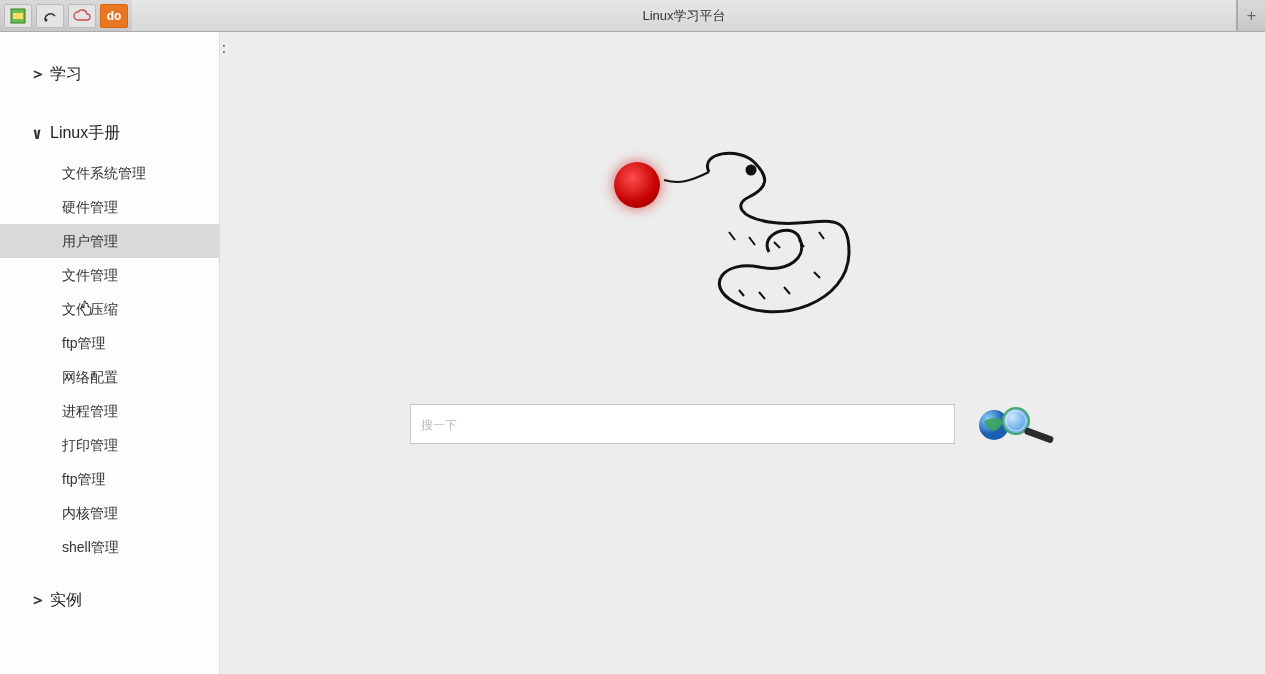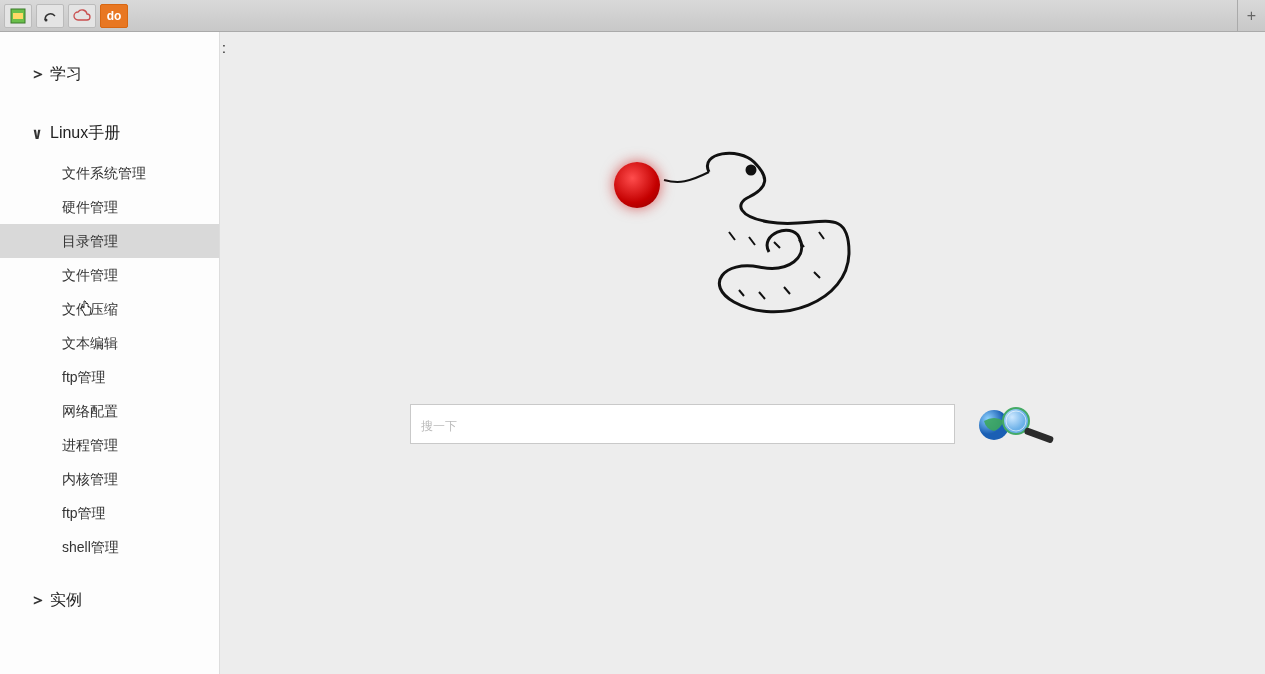--- a/index.html
+++ b/index.html
@@ -122,21 +122,21 @@
     display: flex;
     align-items: center;
     gap: 20px;
   }
   .search-input {
     flex: 0 0 545px;
     height: 40px;
     border: 1px solid #c9c9c9;
     background: #fff;
     padding: 11px 10px;
-    font-size: 19px;
+    font-size: 13px;
     color: #701a75;
   }
   .search-input::placeholder { color: #bbb; font-size: 12px; }
   .search-btn {
     width: 86px; height: 44px;
     display: flex; align-items: center; justify-content: center;
     cursor: pointer;
     position: relative;
   }
   .cursor-hand {
@@ -164,20 +164,23 @@
         </svg>
     </div>
     <div class="tb-icon">
       <svg width="18" height="14" viewBox="0 0 18 14">
           <path d="M5 11a4 4 0 010-8 5 5 0 019 2 3 3 0 010 6H5z" fill="none" stroke="#c94f4f" stroke-width="1.3"></path>
         </svg>
     </div>
     <div class="tb-icon orange">do</div>
   </div>
   <div class="tabs">
+    <div class="tab">
+      <span>Linux学习平台</span>
+    </div>
   </div>
   <div class="newtab">
     <span>+</span>
   </div>
 </div>
 
 <div class="content">
   <div class="sidebar">
     <div style="height:20px"></div>
 
@@ -188,29 +191,29 @@
 
     <div style="height:14px"></div>
 
     <div class="nav-header">
       <span class="chev">∨</span>
       <span class="lbl">Linux手册</span>
     </div>
     <ul class="nav-sub">
       <li><span>文件系统管理</span></li>
       <li><span>硬件管理</span></li>
-      <li class="active"><span>目录管理</span></li>
+      <li class="active"><span>用户管理</span></li>
       <li><span>文件管理</span></li>
       <li><span>文件压缩</span></li>
-      <li><span>文本编辑</span></li>
       <li><span>ftp管理</span></li>
       <li><span>网络配置</span></li>
       <li><span>进程管理</span></li>
+      <li><span>打印管理</span></li>
+      <li><span>ftp管理</span></li>
       <li><span>内核管理</span></li>
-      <li><span>ftp管理</span></li>
       <li><span>shell管理</span></li>
     </ul>
 
     <div style="height:14px"></div>
 
     <div class="nav-header">
       <span class="chev">＞</span>
       <span class="lbl">实例</span>
     </div>
 

